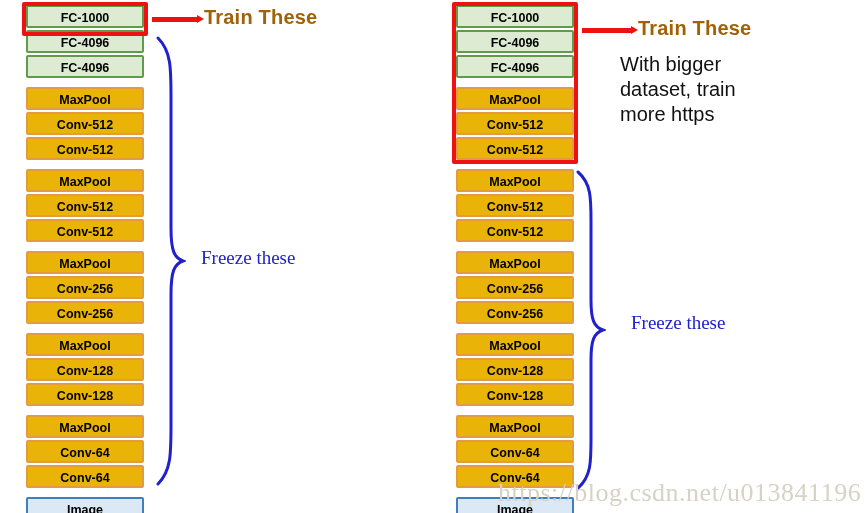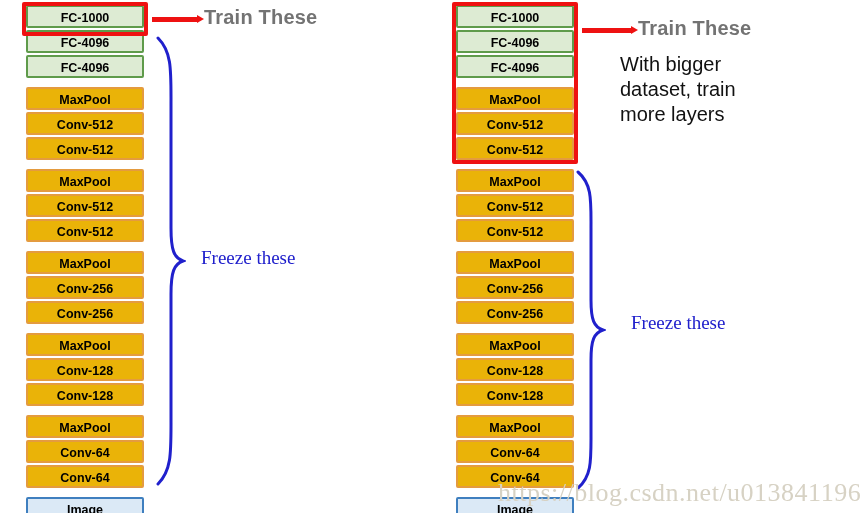--- a/index.html
+++ b/index.html
@@ -88,21 +88,21 @@
     border-top: 4.5px solid transparent;
     border-bottom: 4.5px solid transparent;
     border-left: 7px solid #ee1111;
   }
 
   
   .label-train {
     position: absolute;
     font-size: 20px;
     font-weight: bold;
-    color: #737373;
+    color: #a16207;
     white-space: nowrap;
     letter-spacing: 0.2px;
     text-align: center;
   }
   #train-label-left  { left: 204px; top: 6px; }
   #train-label-right { left: 638px; top: 17px; }
 
   .label-freeze {
     position: absolute;
     font-size: 19px;
@@ -249,21 +249,21 @@
     <svg width="34" height="320" viewBox="0 0 34 320" xmlns="http://www.w3.org/2000/svg">
       <path d="M 6 2 C 20 14, 19 30, 19 58 L 19 130 C 19 150, 22 157, 31 160 C 22 163, 19 170, 19 190 L 19 262 C 19 290, 20 306, 6 318" fill="none" stroke="#2020cc" stroke-width="3" stroke-linecap="round"></path>
     </svg>
   </div>
 
   <div class="label-train" id="train-label-left">Train These</div>
   <div class="label-train" id="train-label-right">Train These</div>
 
   <div class="note" id="note-bigger-dataset">With bigger
 dataset, train
-more layers</div>
+more https</div>
 
   <div class="label-freeze" id="freeze-label-left">Freeze these</div>
   <div class="label-freeze" id="freeze-label-right">Freeze these</div>
 
 
   <div id="watermark">https://blog.csdn.net/u013841196</div>
 
 </div>
 
 </body></html>

